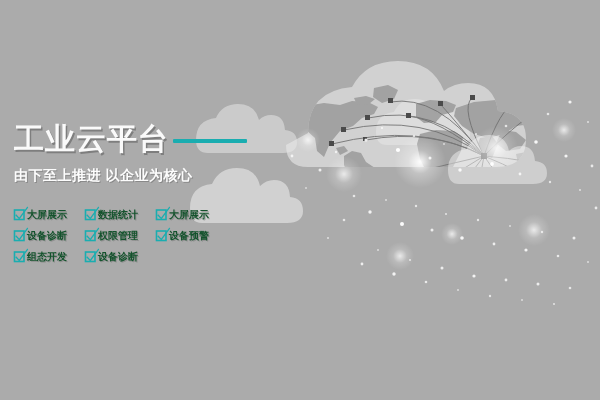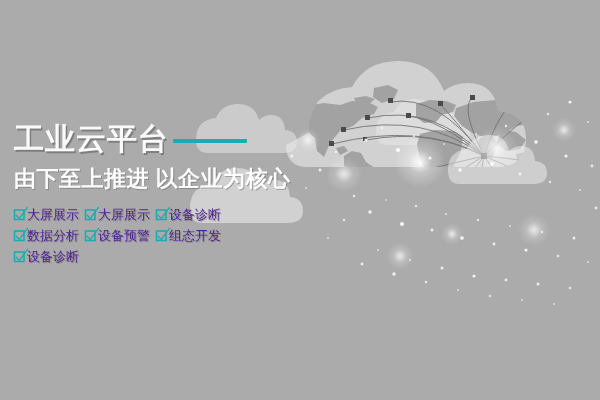--- a/index.html
+++ b/index.html
@@ -61,21 +61,21 @@
     margin-left: 4px;
     margin-top: 4px;
     background: #1aadb0;
     border-radius: 1px;
   }
 
   .subtitle {
     position: absolute;
     left: 14px;
     top: 168px;
-    font-size: 22px;
+    font-size: 14px;
     font-weight: bold;
     letter-spacing: 0.5px;
     color: #fdfdfd;
     line-height: 1;
     text-shadow: 1px 1px 0 rgba(95,95,95,.45);
     white-space: nowrap;
   }
 
   .features {
     position: absolute;
@@ -92,23 +92,23 @@
   }
   .check-icon {
     position: relative;
     width: 11px;
     height: 11px;
     flex: 0 0 auto;
     margin-right: 2px;
   }
   .check-icon svg { position: absolute; left: -1px; top: -4px; overflow: visible; }
   .feature-label {
-    font-size: 13px;
-    font-weight: normal;
-    color: #4c1d95;
+    font-size: 10px;
+    font-weight: bold;
+    color: #14532d;
     line-height: 1;
     text-shadow: 1px 1px 0 rgba(100,100,100,.4);
   }
 </style>
 </head>
 <body>
 
 <div class="banner">
 
   <div class="artwork">
@@ -320,20 +320,29 @@
       <div class="feature">
         <span class="check-icon">
           <svg width="16" height="16" viewBox="0 0 16 16">
             <rect x="1.5" y="5" width="9.5" height="9.5" fill="none" stroke="#1aadb0" stroke-width="1.6"></rect>
             <path d="M3.2 9.2 L6.2 12.4 L14.4 1.6 L15.2 2.6 L6.4 14.6 L2.2 10.2 Z" fill="#1aadb0"></path>
           </svg>
         </span>
         <span class="feature-label">大屏展示</span>
       </div>
 
+      <div class="feature">
+        <span class="check-icon">
+          <svg width="16" height="16" viewBox="0 0 16 16">
+            <rect x="1.5" y="5" width="9.5" height="9.5" fill="none" stroke="#1aadb0" stroke-width="1.6"></rect>
+            <path d="M3.2 9.2 L6.2 12.4 L14.4 1.6 L15.2 2.6 L6.4 14.6 L2.2 10.2 Z" fill="#1aadb0"></path>
+          </svg>
+        </span>
+        <span class="feature-label">数据统计</span>
+      </div>
 
       <div class="feature">
         <span class="check-icon">
           <svg width="16" height="16" viewBox="0 0 16 16">
             <rect x="1.5" y="5" width="9.5" height="9.5" fill="none" stroke="#1aadb0" stroke-width="1.6"></rect>
             <path d="M3.2 9.2 L6.2 12.4 L14.4 1.6 L15.2 2.6 L6.4 14.6 L2.2 10.2 Z" fill="#1aadb0"></path>
           </svg>
         </span>
         <span class="feature-label">大屏展示</span>
       </div>
@@ -348,21 +357,21 @@
         <span class="feature-label">设备诊断</span>
       </div>
 
       <div class="feature">
         <span class="check-icon">
           <svg width="16" height="16" viewBox="0 0 16 16">
             <rect x="1.5" y="5" width="9.5" height="9.5" fill="none" stroke="#1aadb0" stroke-width="1.6"></rect>
             <path d="M3.2 9.2 L6.2 12.4 L14.4 1.6 L15.2 2.6 L6.4 14.6 L2.2 10.2 Z" fill="#1aadb0"></path>
           </svg>
         </span>
-        <span class="feature-label">数据分析</span>
+        <span class="feature-label">权限管理</span>
       </div>
 
       <div class="feature">
         <span class="check-icon">
           <svg width="16" height="16" viewBox="0 0 16 16">
             <rect x="1.5" y="5" width="9.5" height="9.5" fill="none" stroke="#1aadb0" stroke-width="1.6"></rect>
             <path d="M3.2 9.2 L6.2 12.4 L14.4 1.6 L15.2 2.6 L6.4 14.6 L2.2 10.2 Z" fill="#1aadb0"></path>
           </svg>
         </span>
         <span class="feature-label">设备预警</span>

